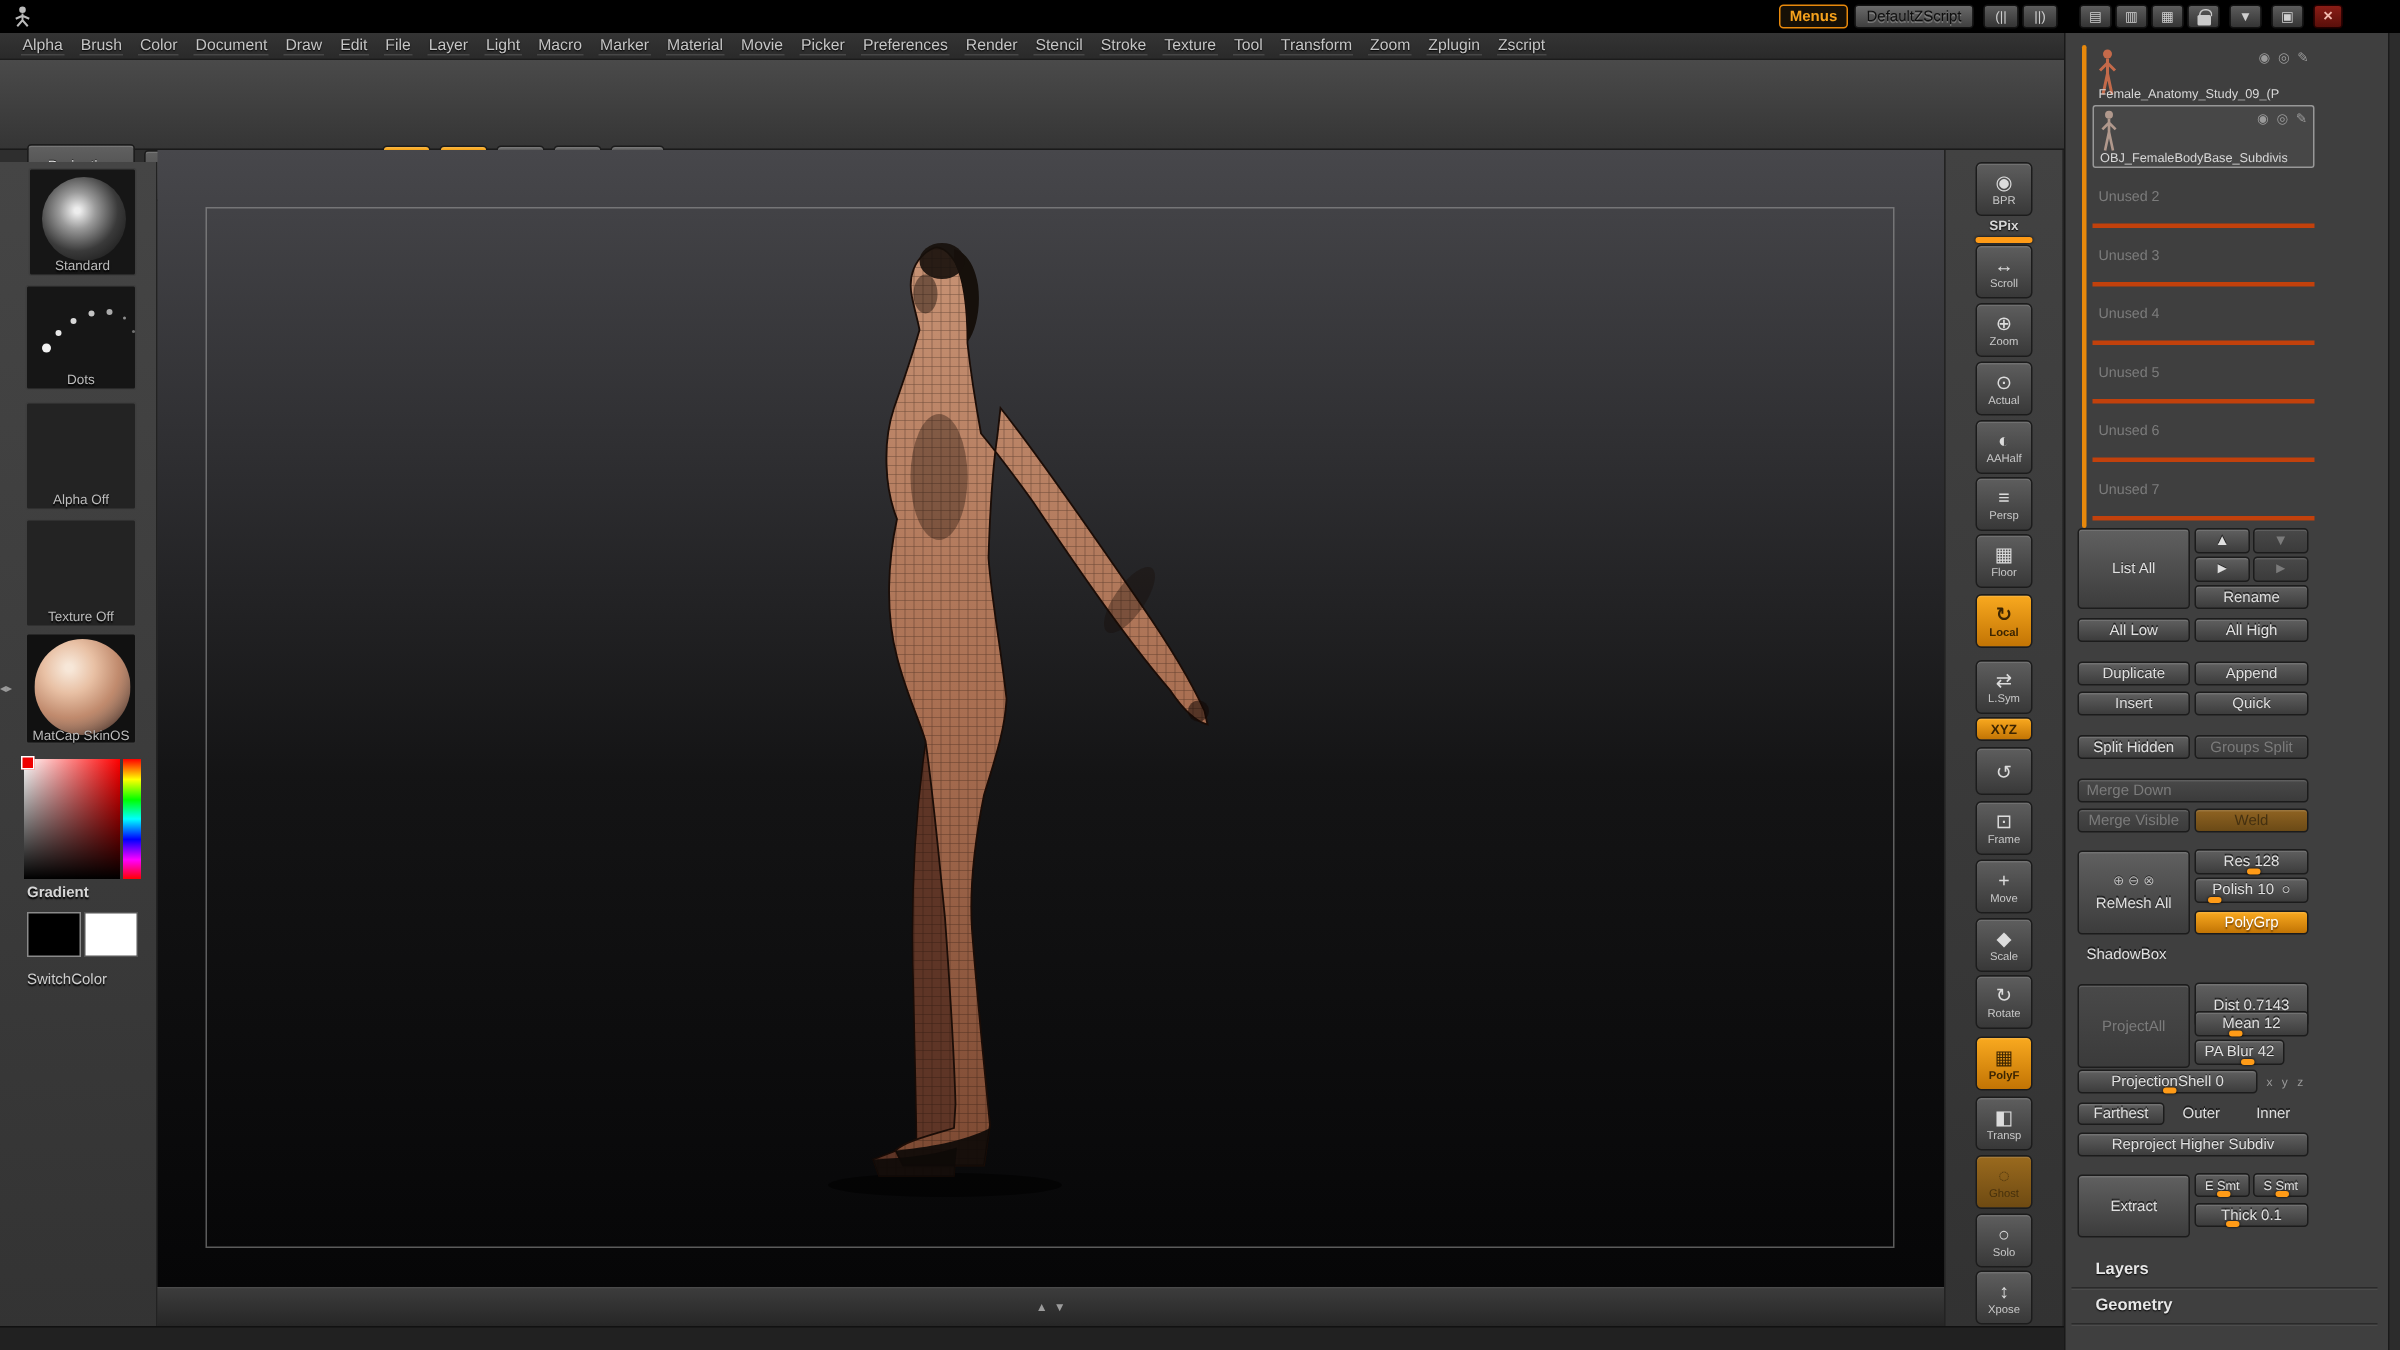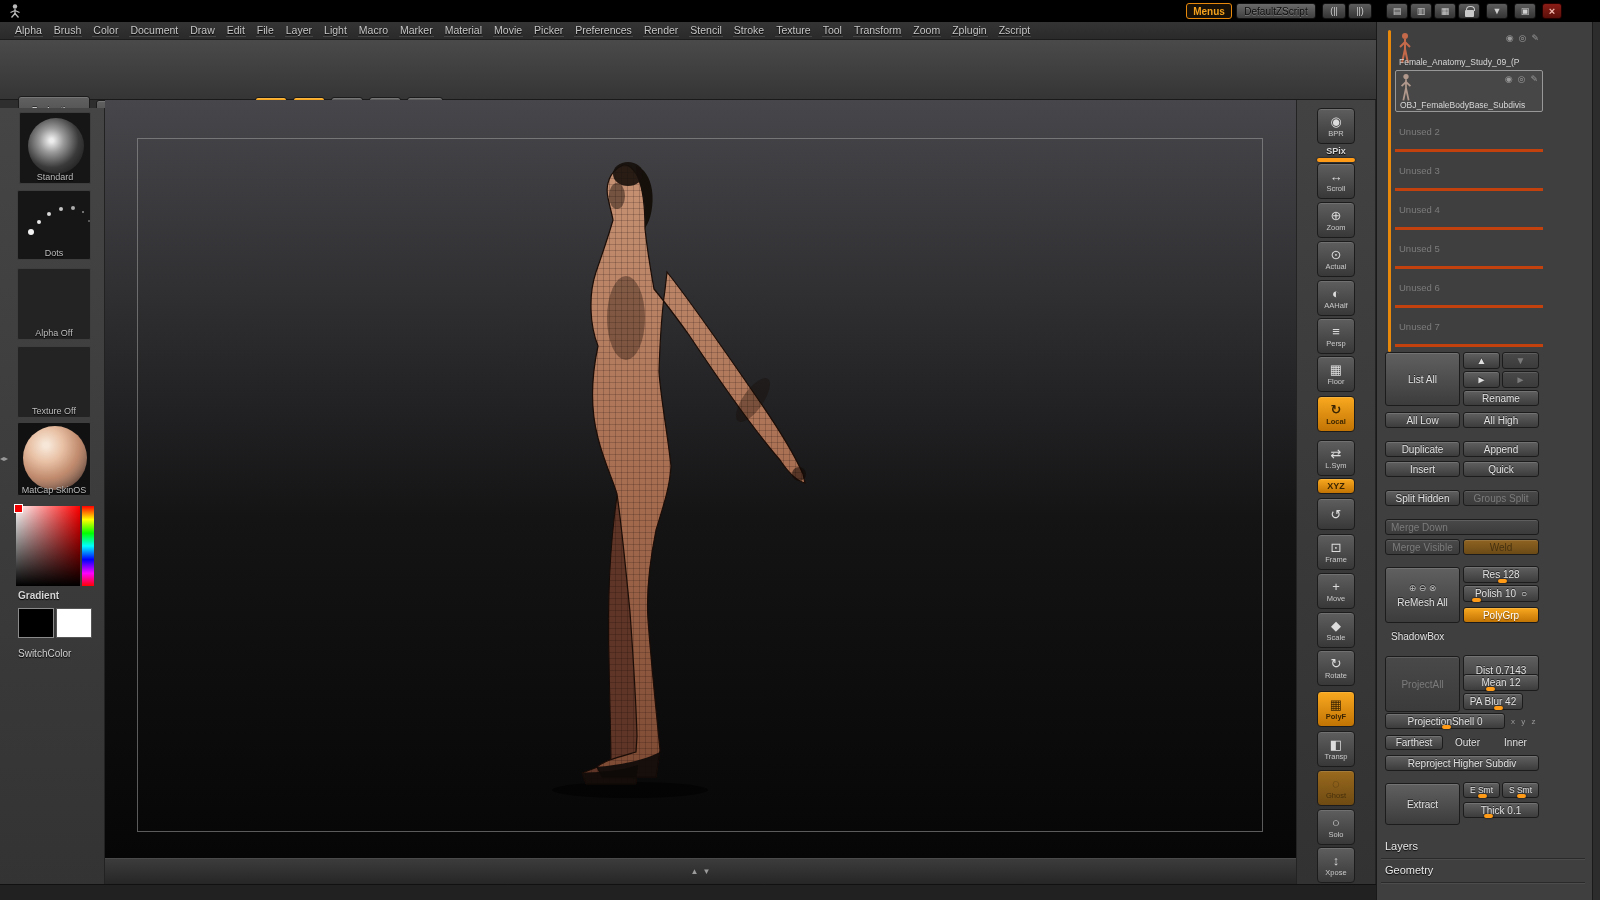--- a/index.html
+++ b/index.html
@@ -71,21 +71,21 @@
   .strow{position:absolute;left:18px;width:148px;display:flex;align-items:flex-start;gap:4px;padding:2px}
   .strow.sel{border:1px solid #989898;background:#474747;border-radius:2px}
   .strow .nm{position:absolute;left:4px;bottom:1px;font-size:8.5px;color:#d8d8d8;white-space:nowrap;overflow:hidden;max-width:140px}
   .strow .ticons{position:absolute;right:4px;top:3px;display:flex;gap:5px;font-size:9px;color:#9a9a9a}
   .unrow{position:absolute;left:18px;width:148px;height:38px;border-bottom:3px solid #c2410c;color:#7c7c7c;font-size:9.5px;display:flex;align-items:center;padding-left:4px}
   .pbtn{position:absolute;display:flex;align-items:center;justify-content:center;background:linear-gradient(#606060,#3c3c3c);border:1px solid #1c1c1c;border-radius:3px;color:#e0e0e0;font-size:10px;text-shadow:0 -1px 0 rgba(0,0,0,.6);box-shadow:inset 0 1px 0 rgba(255,255,255,.12);cursor:pointer}
   .pbtn.dis{color:#7b7b7b;background:linear-gradient(#494949,#3b3b3b);text-shadow:none}
   .pbtn.org{background:linear-gradient(#f9a91f,#c27404);color:#fff;text-shadow:0 1px 1px rgba(70,35,0,.7)}
   .pbtn.disorg{background:linear-gradient(#8f6322,#6b4a16);color:#453110;text-shadow:none}
   .pbtn .dot{position:absolute;bottom:-1px;width:9px;height:4px;background:#ff9b17;border-radius:2px;box-shadow:0 0 2px #000}
-  .phdr{position:absolute;left:8px;font-size:11px;font-weight:normal;color:#e8e8e8;text-shadow:0 1px 1px #000}
+  .phdr{position:absolute;left:20px;font-size:11px;font-weight:bold;color:#e8e8e8;text-shadow:0 1px 1px #000}
   .pdiv{position:absolute;left:4px;width:204px;height:1px;background:#2a2a2a;box-shadow:0 1px 0 #4c4c4c}
   .hint{position:absolute;font-size:8px;color:#9a9a9a;letter-spacing:2px}
   .mini-fig{display:block}
 </style>
 </head>
 <body>
 
 <div id="app">
 
   <div id="topbar">

